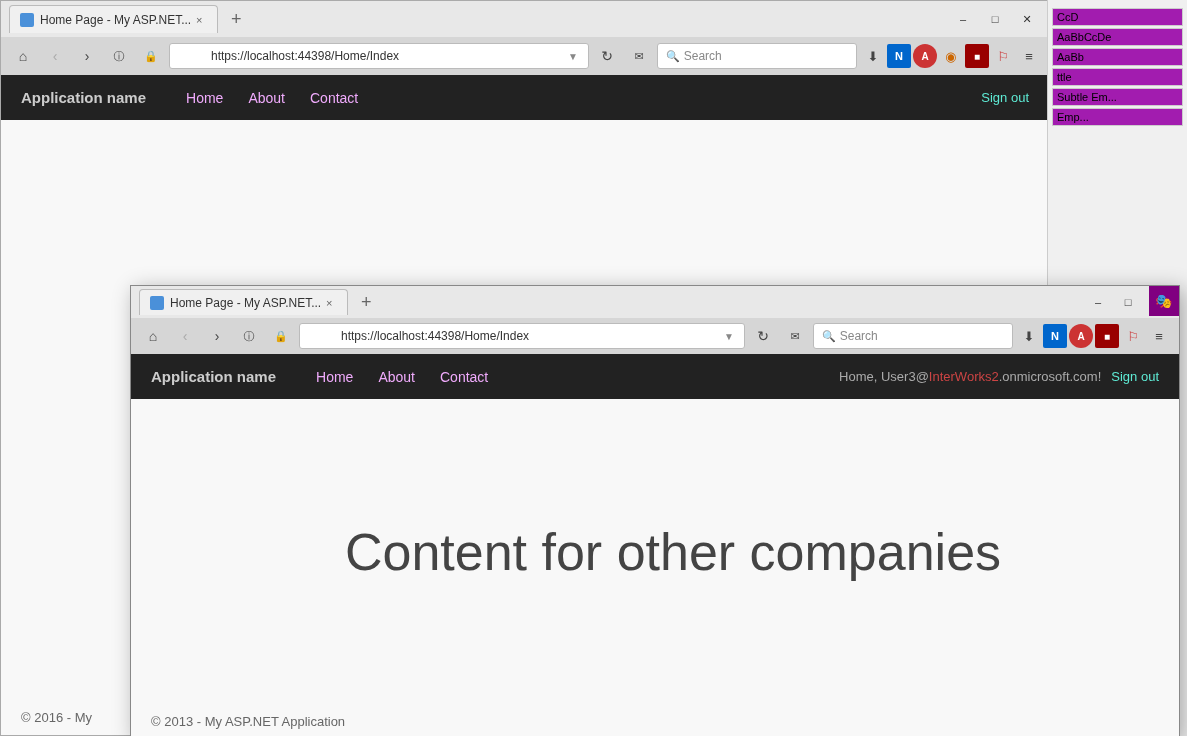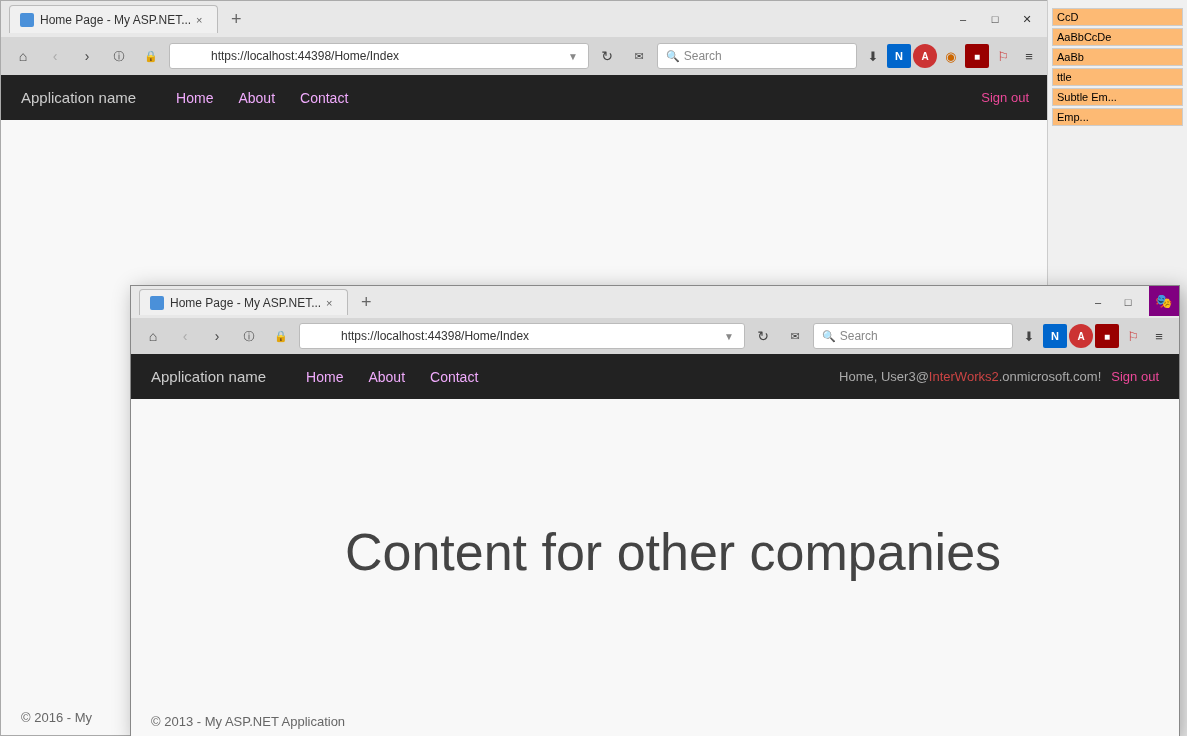--- a/index.html
+++ b/index.html
@@ -189,21 +189,21 @@
       height: 45px;
       display: flex;
       align-items: center;
       padding: 0 20px;
       flex-shrink: 0;
     }
 
     .app-brand {
       color: #ccc;
       font-size: 15px;
-      font-weight: normal;
+      font-weight: bold;
       margin-right: 30px;
     }
 
     .app-nav-links {
       display: flex;
       gap: 5px;
     }
 
     .app-nav-link {
       color: #f0abfc;
@@ -217,21 +217,21 @@
     .app-nav-right {
       margin-left: auto;
       display: flex;
       align-items: center;
       gap: 10px;
       color: #aaa;
       font-size: 13px;
     }
 
     .app-nav-right .highlight { color: #cc4444; }
-    .app-nav-right .signout { color: #ec4899; cursor: pointer; }
+    .app-nav-right .signout { color: #5eead4; cursor: pointer; }
 
     
     .browser1-content {
       flex: 1;
       background: #f8f8f8;
       display: flex;
       flex-direction: column;
       overflow: hidden;
     }
 
@@ -268,21 +268,21 @@
       flex-direction: column;
       padding: 8px 4px;
       overflow: hidden;
     }
 
     .style-item {
       font-size: 11px;
       padding: 2px 4px;
       margin-bottom: 2px;
       border: 1px solid #ccc;
-      background: #fdba74;
+      background: #a21caf;
       cursor: pointer;
       white-space: nowrap;
       overflow: hidden;
       text-overflow: ellipsis;
     }
 
     
     .browser2 {
       position: absolute;
       top: 285px;

